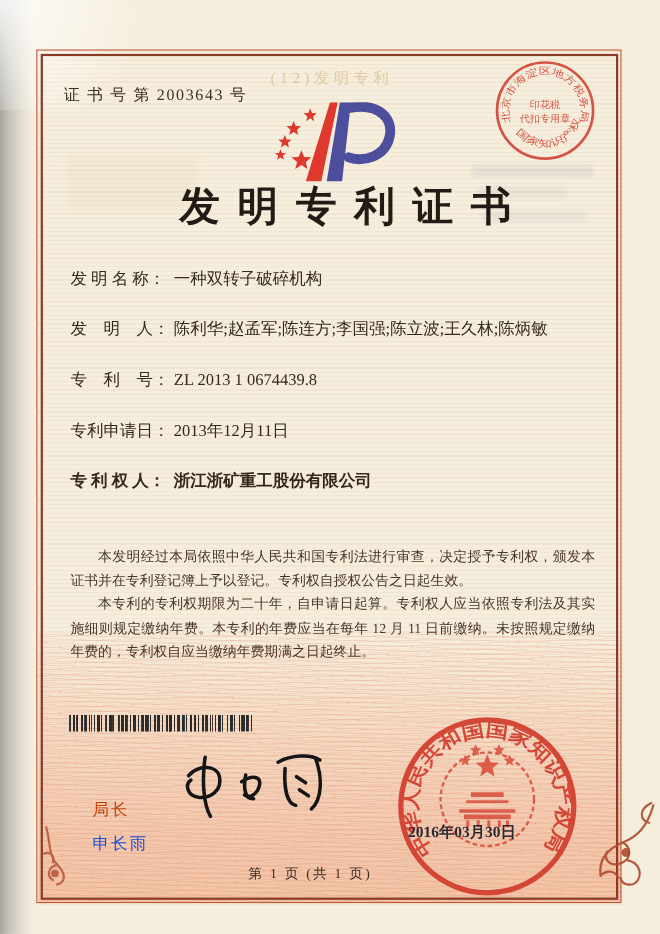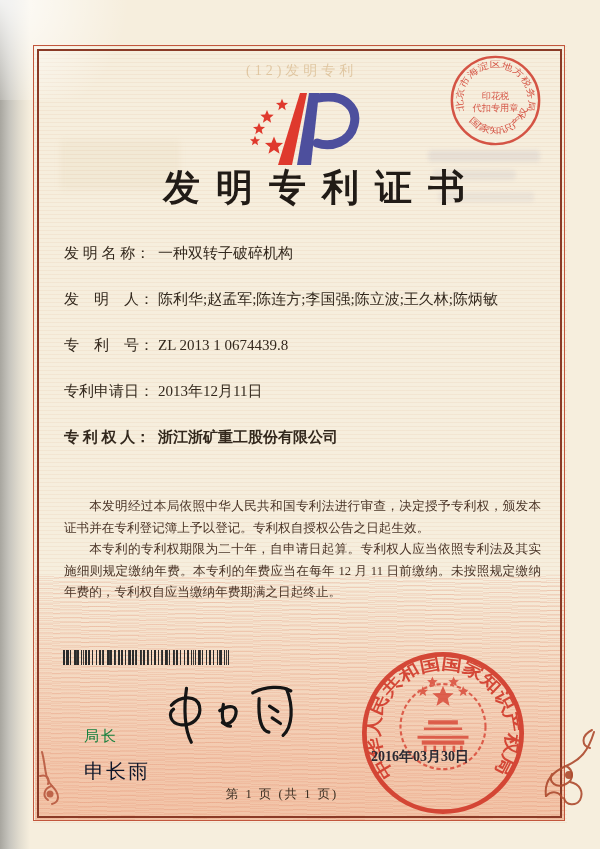--- a/index.html
+++ b/index.html
@@ -43,22 +43,22 @@
   .f-label{display:inline-block;min-width:94px;color:#33281d;}
   .f-value{color:#33281d;}
   .fr0{top:244px;} .fr1{top:290px;} .fr2{top:336px;} .fr3{top:382px;} .fr4{top:428px;font-weight:bold;} .fr5{top:474px;}
   .body-text{position:absolute;left:64px;top:496px;width:477px;font-size:12.6px;
     line-height:21.5px;text-align:justify;color:#4a3427;}
   .body-text p{margin:0;text-indent:2em;}
   .barcode{position:absolute;left:63px;top:650px;width:167px;height:15px;
     background:
      repeating-linear-gradient(90deg,#2b2b2b 0 1.5px,rgba(0,0,0,0) 1.5px 3px,#2b2b2b 3px 5.5px,rgba(0,0,0,0) 5.5px 7px,#2b2b2b 7px 8px,rgba(0,0,0,0) 8px 11px),
      repeating-linear-gradient(90deg,rgba(43,43,43,.9) 0 1px,rgba(0,0,0,0) 1px 6.5px);}
-  .signer-title{position:absolute;left:84px;top:727px;font-size:15px;color:#15803d;letter-spacing:2px;}
-  .signer-name{position:absolute;left:84px;top:758px;font-size:20px;color:#0f172a;letter-spacing:2px;}
+  .signer-title{position:absolute;left:84px;top:727px;font-size:15px;color:#c2410c;letter-spacing:2px;}
+  .signer-name{position:absolute;left:84px;top:758px;font-size:15px;color:#1d4ed8;letter-spacing:2px;}
   .signature{position:absolute;left:158px;top:680px;width:150px;height:72px;transform:rotate(-3deg);}
   .main-seal{position:absolute;left:358px;top:648px;width:170px;height:170px;opacity:.92;}
   .seal-date{position:absolute;left:360px;top:748px;width:120px;text-align:center;
     font-size:14px;font-weight:bold;color:#2a2a33;}
   .tax-seal{position:absolute;left:447px;top:52px;width:97px;height:97px;opacity:.85;}
   .orn-br{position:absolute;left:536px;top:726px;width:60px;height:80px;}
   .orn-bl{position:absolute;left:36px;top:750px;width:46px;height:56px;}
   .footer{position:absolute;left:0;right:0;top:786px;text-align:center;
     transform:translateX(-18px);font-size:12.5px;letter-spacing:2px;color:#3a2d21;}
 </style>
@@ -70,20 +70,21 @@
   <div class="pinkzone"></div>
   <div class="edge-left"></div>
   <div class="edge-topleft"></div>
   <div class="frame"></div>
 
   <div class="smudge sm1"></div>
   <div class="smudge sm2"></div>
   <div class="smudge sm3"></div>
   <div class="smudge sm4"></div>
 
+  <div class="cert-number">证 书 号 第 2003643 号</div>
   <div class="showthrough">(12)发明专利</div>
 
   <div class="logo">
     <svg width="120" height="72" viewBox="0 0 120 72">
       <defs>
         <path id="st" d="M0,-7 L1.9,-2.4 6.7,-2.2 3,0.9 4.1,5.7 0,2.9 -4.1,5.7 -2.9,0.9 -6.7,-2.2 -1.9,-2.4 Z"></path>
       </defs>
       <polygon points="60,0 67,0 52,72 38,72" fill="#df392d"></polygon>
       <polygon points="69,0 79,0 71,72 57,72" fill="#4d4f9d"></polygon>
       <path d="M78,5 C106,0 118,16 114,32 C110,49 91,55 77,50" stroke="#4d4f9d" stroke-width="9" fill="none" stroke-linecap="round"></path>

